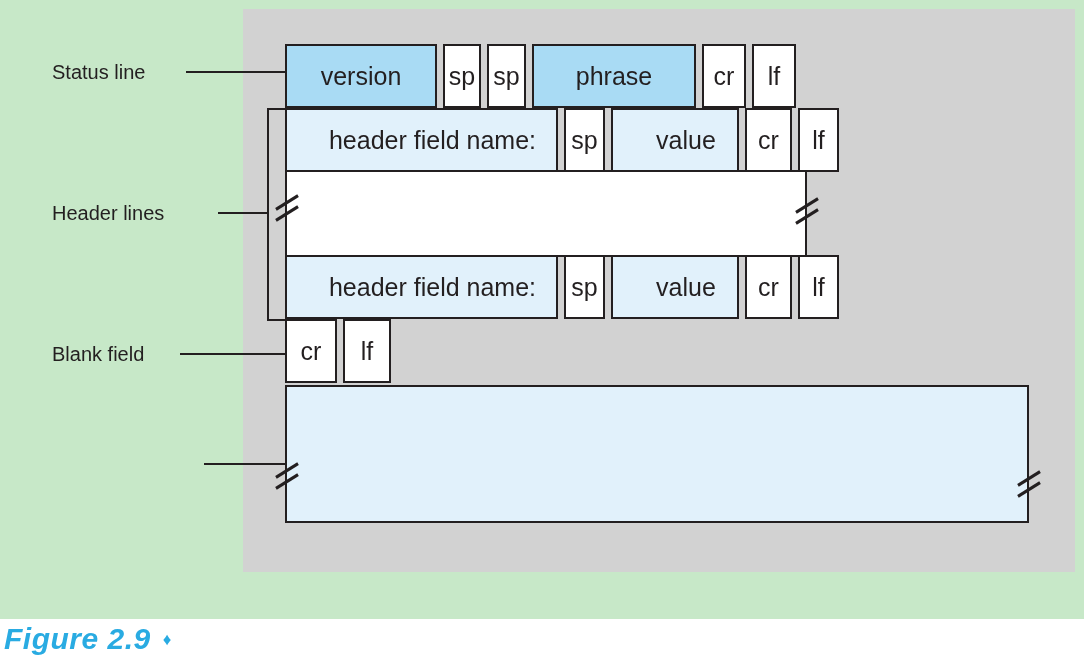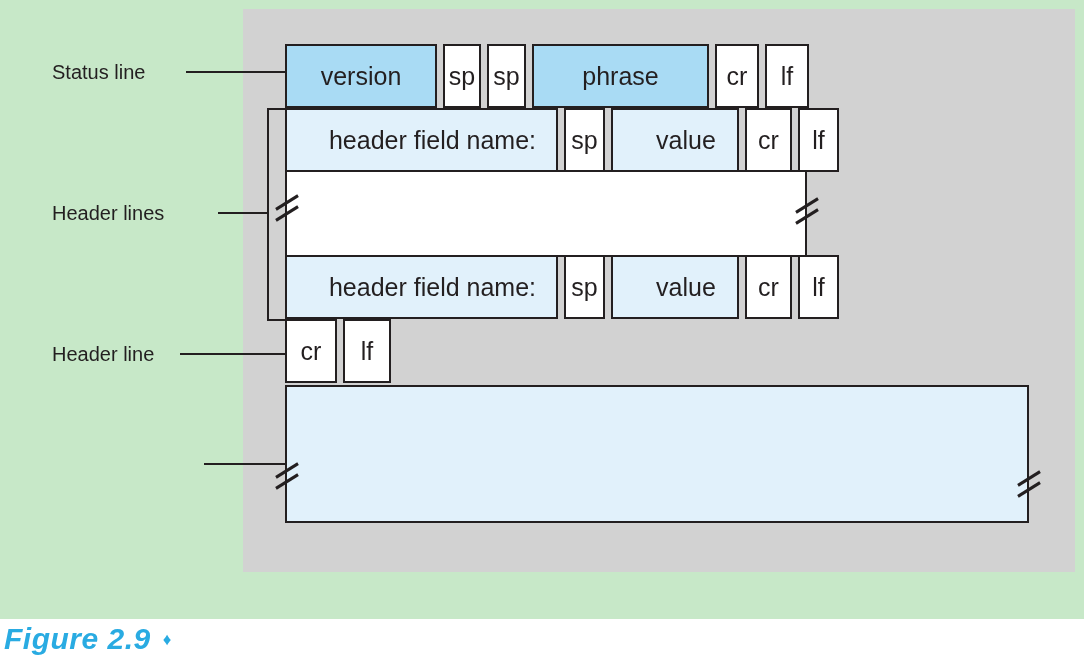--- a/index.html
+++ b/index.html
@@ -105,21 +105,21 @@
 <body>
 
 <div class="canvas">
 
   <div class="panel"></div>
 
   <div class="row" style="left:285px;top:44px;height:64px;">
     <div class="cell hl" style="width:152px;">version</div>
     <div class="cell" style="width:38px;">sp</div>
     <div class="cell" style="width:39px;">sp</div>
-    <div class="cell hl" style="width:177px;">phrase</div>
+    <div class="cell hl" style="width:164px;">phrase</div>
     <div class="cell" style="width:44px;">cr</div>
     <div class="cell" style="width:44px;">lf</div>
   </div>
 
   <div class="row" style="left:285px;top:108px;height:64px;">
     <div class="cell lt" style="width:273px;">header field name:</div>
     <div class="cell" style="width:41px;">sp</div>
     <div class="cell lt" style="width:128px;">value</div>
     <div class="cell" style="width:47px;">cr</div>
     <div class="cell" style="width:41px;">lf</div>
@@ -159,21 +159,21 @@
       <i></i>
     </div>
 
   <div class="side-label" style="left:52px;top:58px;">Status line</div>
   <div class="leader" style="left:186px;top:71px;width:99px;"></div>
 
   <div class="side-label" style="left:52px;top:199px;">Header lines</div>
   <div class="leader" style="left:218px;top:212px;width:49px;"></div>
   <div class="bracket"></div>
 
-  <div class="side-label" style="left:52px;top:340px;">Header line</div>
+  <div class="side-label" style="left:52px;top:340px;">Blank field</div>
   <div class="leader" style="left:180px;top:353px;width:105px;"></div>
 
   <div class="leader" style="left:204px;top:463px;width:81px;"></div>
 
   <div class="caption-band">
     <span class="caption-figure">Figure 2.9</span>
     <span class="caption-diamond">♦</span>
   </div>
 
 </div>

